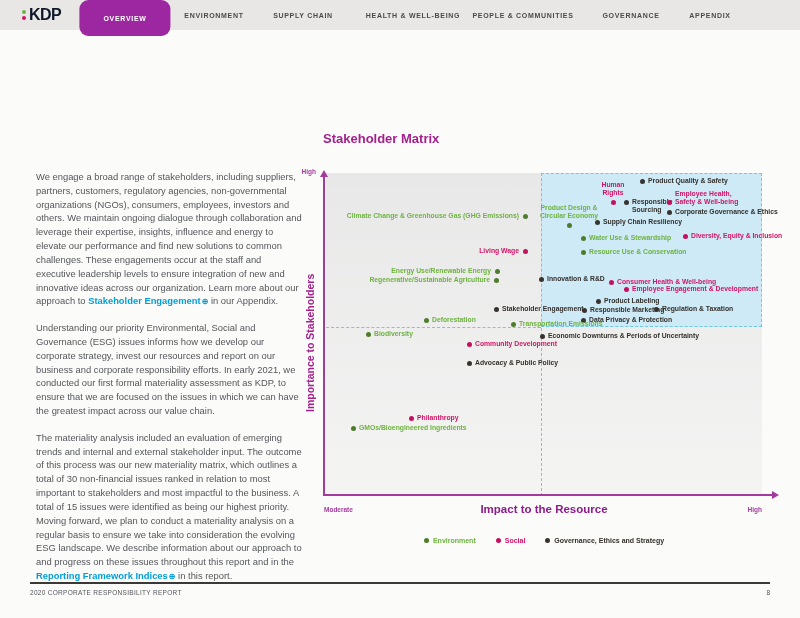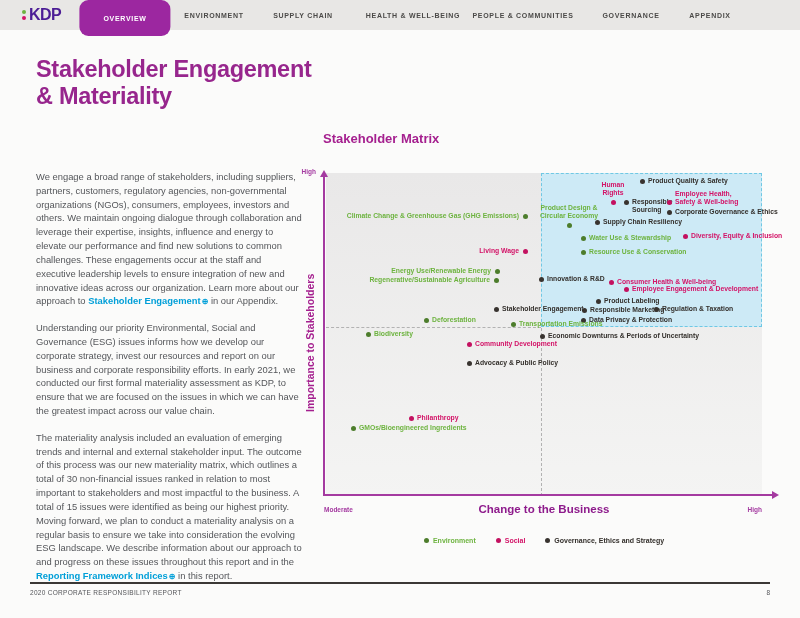--- a/index.html
+++ b/index.html
@@ -5,21 +5,21 @@
   *{margin:0;padding:0;box-sizing:border-box}
   html,body{width:800px;height:618px;overflow:hidden}
   body{font-family:"Liberation Sans",sans-serif;background:#fbfbfa;position:relative}
   #page{position:absolute;top:0;left:0;width:800px;height:618px}
 
   
   .nav{position:absolute;top:0;left:0;width:800px;height:30px;background:#e8e7e5}
   .logo{position:absolute;left:22px;top:6px;display:flex;align-items:center;gap:2px}
   .logo-dots{display:flex;flex-direction:column;gap:2px;margin-right:1px}
   .logo-dot{width:4px;height:4px;border-radius:50%}
-  .logo-text{font-size:16px;font-weight:800;color:#4c1d95;letter-spacing:-0.5px}
+  .logo-text{font-size:16px;font-weight:800;color:#0f172a;letter-spacing:-0.5px}
   .tab{position:absolute;top:0;height:30px;transform:translateX(-50%);display:flex;align-items:center;
        font-size:7px;font-weight:bold;letter-spacing:0.7px;color:#4b4a48;white-space:nowrap;cursor:pointer}
   .tab.active{height:36px;border-radius:9px;padding:0 24px;color:#fff;z-index:2}
 
   
   .page-title{position:absolute;left:36px;top:56px;width:290px;font-size:23.5px;line-height:1.16;
               font-weight:bold;color:#97268d;letter-spacing:-0.3px}
   .paras{position:absolute;left:36px;top:170px;width:266px}
   .para{font-size:9.4px;line-height:1.47;color:#54565a;margin-bottom:13px}
   .link{font-weight:bold;cursor:pointer}
@@ -84,21 +84,20 @@
         <div class="tab active" style="left: 125px; background: rgb(156, 39, 160);">OVERVIEW</div>
         <div class="tab" style="left: 214px;">ENVIRONMENT</div>
         <div class="tab" style="left: 303px;">SUPPLY CHAIN</div>
         <div class="tab" style="left: 413px;">HEALTH &amp; WELL-BEING</div>
         <div class="tab" style="left: 523px;">PEOPLE &amp; COMMUNITIES</div>
         <div class="tab" style="left: 631px;">GOVERNANCE</div>
         <div class="tab" style="left: 710px;">APPENDIX</div>
       </div>
   </div>
 
-  <div class="page-title">Stakeholder Engagement &amp; Materiality</div>
   <div class="paras">
       <p class="para">We engage a broad range of stakeholders, including suppliers, partners, customers, regulatory agencies, non-governmental organizations (NGOs), consumers, employees, investors and others. We maintain ongoing dialogue through collaboration and leverage their expertise, insights, influence and energy to elevate our performance and find new solutions to common challenges. These engagements occur at the staff and executive leadership levels to ensure integration of new and innovative ideas across our organization. Learn more about our approach to <span class="link" style="color: rgb(0, 159, 216);">Stakeholder Engagement<span class="linkicon">⊕</span></span> in our Appendix.</p>
       <p class="para">Understanding our priority Environmental, Social and Governance (ESG) issues informs how we develop our corporate strategy, invest our resources and report on our business and corporate responsibility efforts. In early 2021, we conducted our first formal materiality assessment as KDP, to ensure that we are focused on the issues in which we can have the greatest impact across our value chain.</p>
       <p class="para">The materiality analysis included an evaluation of emerging trends and internal and external stakeholder input. The outcome of this process was our new materiality matrix, which outlines a total of 30 non-financial issues ranked in relation to most important to stakeholders and most impactful to the business. A total of 15 issues were identified as being our highest priority. Moving forward, we plan to conduct a materiality analysis on a regular basis to ensure we take into consideration the evolving ESG landscape. We describe information about our approach to and progress on these issues throughout this report and in the <span class="link" style="color: rgb(0, 159, 216);">Reporting Framework Indices<span class="linkicon">⊕</span></span> in this report.</p>
     </div>
 
   <div class="chart-title">Stakeholder Matrix</div>
 
   <div class="plot">
     <div class="bluebox"></div>
@@ -233,21 +232,21 @@
   </div>
 
   <div class="yaxis"></div>
   <div class="yarrow"></div>
   <div class="xaxis"></div>
   <div class="xarrow"></div>
   <div class="yhigh">High</div>
   <div class="ylabel">Importance to Stakeholders</div>
   <div class="xmod">Moderate</div>
   <div class="xhigh">High</div>
-  <div class="xlabel">Change to the Business</div>
+  <div class="xlabel">Impact to the Resource</div>
 
   <div class="legend">
       <div class="leg-item">
         <span class="leg-dot" style="background: rgb(77, 125, 44);"></span>
         <span class="leg-lab" style="color: rgb(109, 179, 63);">Environment</span>
       </div>
       <div class="leg-item">
         <span class="leg-dot" style="background: rgb(195, 17, 96);"></span>
         <span class="leg-lab" style="color: rgb(211, 19, 103);">Social</span>
       </div>

